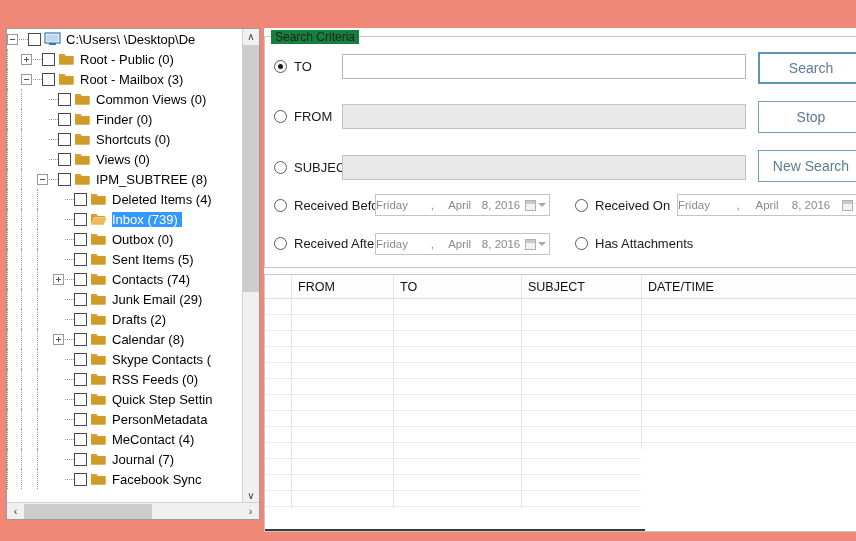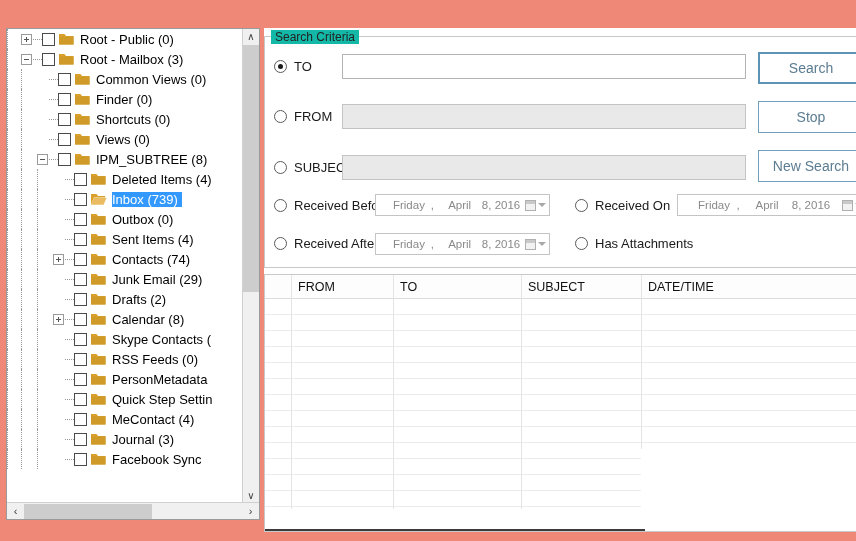--- a/index.html
+++ b/index.html
@@ -152,21 +152,21 @@
     overflow: hidden;
   }
   .criteria-box {
     position: absolute; left: 0; top: 8px;
     width: 596px; height: 232px;
     border: 1px solid #c8c8c8;
     border-right: none;
   }
   .criteria-legend {
     position: absolute; left: 6px; top: 0px;
-    background: #14b8a6;
+    background: #15803d;
     padding: 0 4px;
     font-size: 12px;
     color: #222;
     transform: translateY(-50%);
     text-align: right;
   }
   .radio {
     width: 13px; height: 13px;
     border: 1px solid #5a5a5a;
     border-radius: 50%;
@@ -201,21 +201,21 @@
   .datefield {
     position: absolute;
     height: 22px;
     border: 1px solid #c4c4c4;
     background: #ffffff;
     display: flex;
     align-items: center;
     font-size: 11.5px;
     color: #8a8a8a;
   }
-  .datefield .d-day { width: 52px; text-align: right; }
+  .datefield .d-day { width: 52px; text-align: left; }
   .datefield .d-comma { width: 16px; text-align: center; }
   .datefield .d-month { width: 42px; text-align: center; }
   .datefield .d-year { width: 46px; text-align: center; }
   .datefield .d-btn {
     margin-left: auto;
     width: 28px; height: 20px;
     display: flex; align-items: center; justify-content: center;
     gap: 2px;
   }
   .cal-glyph {
@@ -298,20 +298,33 @@
 </style>
 </head>
 <body>
 
 <div id="app">
 
 
   <div class="tree-panel">
     <div class="tree-scroll" id="tree-scroll">
         <div class="tree-node">
+          <span class="expander"></span>
+          <span class="dotline"></span>
+          <span class="chk"></span>
+          <span class="folder">
+            <svg width="17" height="14" viewBox="0 0 17 14">
+              <rect x="1" y="1" width="15" height="10" fill="#ffffff" stroke="#3b78a8" stroke-width="1.2"></rect>
+              <rect x="2.5" y="2.5" width="12" height="7" fill="#b9d9ef"></rect>
+              <rect x="5" y="11" width="7" height="2" fill="#3b78a8"></rect>
+            </svg>
+          </span>
+          <span class="node-label">C:\Users\            \Desktop\De</span>
+        </div>
+        <div class="tree-node">
           <span class="indent" style="width:14px"></span>
           <span class="expander plus"></span>
           <span class="dotline"></span>
           <span class="chk"></span>
           <span class="folder">
             <svg width="17" height="14" viewBox="0 0 17 14">
               <path d="M1,2 L6.5,2 L8,4 L15.5,4 L15.5,12.5 L1,12.5 Z" fill="#d9a12c"></path>
               <path d="M1,4.4 L15.5,4.4 L15.5,12.5 L1,12.5 Z" fill="#cf9a28"></path>
             </svg>
           </span>
@@ -451,21 +464,21 @@
           <span class="indent" style="width:16px"></span>
           <span class="expander-spacer"></span>
           <span class="dotline"></span>
           <span class="chk"></span>
           <span class="folder">
             <svg width="17" height="14" viewBox="0 0 17 14">
               <path d="M1,2 L6.5,2 L8,4 L15.5,4 L15.5,12.5 L1,12.5 Z" fill="#d9a12c"></path>
               <path d="M1,4.4 L15.5,4.4 L15.5,12.5 L1,12.5 Z" fill="#cf9a28"></path>
             </svg>
           </span>
-          <span class="node-label">Sent Items (4)</span>
+          <span class="node-label">Sent Items (5)</span>
         </div>
         <div class="tree-node">
           <span class="indent" style="width:14px"></span>
           <span class="indent" style="width:16px"></span>
           <span class="indent" style="width:16px"></span>
           <span class="expander plus"></span>
           <span class="dotline"></span>
           <span class="chk"></span>
           <span class="folder">
             <svg width="17" height="14" viewBox="0 0 17 14">
@@ -556,66 +569,66 @@
           <span class="indent" style="width:16px"></span>
           <span class="expander-spacer"></span>
           <span class="dotline"></span>
           <span class="chk"></span>
           <span class="folder">
             <svg width="17" height="14" viewBox="0 0 17 14">
               <path d="M1,2 L6.5,2 L8,4 L15.5,4 L15.5,12.5 L1,12.5 Z" fill="#d9a12c"></path>
               <path d="M1,4.4 L15.5,4.4 L15.5,12.5 L1,12.5 Z" fill="#cf9a28"></path>
             </svg>
           </span>
+          <span class="node-label">Quick Step Settin</span>
+        </div>
+        <div class="tree-node">
+          <span class="indent" style="width:14px"></span>
+          <span class="indent" style="width:16px"></span>
+          <span class="indent" style="width:16px"></span>
+          <span class="expander-spacer"></span>
+          <span class="dotline"></span>
+          <span class="chk"></span>
+          <span class="folder">
+            <svg width="17" height="14" viewBox="0 0 17 14">
+              <path d="M1,2 L6.5,2 L8,4 L15.5,4 L15.5,12.5 L1,12.5 Z" fill="#d9a12c"></path>
+              <path d="M1,4.4 L15.5,4.4 L15.5,12.5 L1,12.5 Z" fill="#cf9a28"></path>
+            </svg>
+          </span>
           <span class="node-label">PersonMetadata</span>
         </div>
         <div class="tree-node">
           <span class="indent" style="width:14px"></span>
           <span class="indent" style="width:16px"></span>
           <span class="indent" style="width:16px"></span>
           <span class="expander-spacer"></span>
           <span class="dotline"></span>
           <span class="chk"></span>
           <span class="folder">
             <svg width="17" height="14" viewBox="0 0 17 14">
               <path d="M1,2 L6.5,2 L8,4 L15.5,4 L15.5,12.5 L1,12.5 Z" fill="#d9a12c"></path>
               <path d="M1,4.4 L15.5,4.4 L15.5,12.5 L1,12.5 Z" fill="#cf9a28"></path>
             </svg>
           </span>
-          <span class="node-label">Quick Step Settin</span>
-        </div>
-        <div class="tree-node">
-          <span class="indent" style="width:14px"></span>
-          <span class="indent" style="width:16px"></span>
-          <span class="indent" style="width:16px"></span>
-          <span class="expander-spacer"></span>
-          <span class="dotline"></span>
-          <span class="chk"></span>
-          <span class="folder">
-            <svg width="17" height="14" viewBox="0 0 17 14">
-              <path d="M1,2 L6.5,2 L8,4 L15.5,4 L15.5,12.5 L1,12.5 Z" fill="#d9a12c"></path>
-              <path d="M1,4.4 L15.5,4.4 L15.5,12.5 L1,12.5 Z" fill="#cf9a28"></path>
-            </svg>
-          </span>
           <span class="node-label">MeContact (4)</span>
         </div>
         <div class="tree-node">
           <span class="indent" style="width:14px"></span>
           <span class="indent" style="width:16px"></span>
           <span class="indent" style="width:16px"></span>
           <span class="expander-spacer"></span>
           <span class="dotline"></span>
           <span class="chk"></span>
           <span class="folder">
             <svg width="17" height="14" viewBox="0 0 17 14">
               <path d="M1,2 L6.5,2 L8,4 L15.5,4 L15.5,12.5 L1,12.5 Z" fill="#d9a12c"></path>
               <path d="M1,4.4 L15.5,4.4 L15.5,12.5 L1,12.5 Z" fill="#cf9a28"></path>
             </svg>
           </span>
-          <span class="node-label">Journal (3)</span>
+          <span class="node-label">Journal (7)</span>
         </div>
         <div class="tree-node">
           <span class="indent" style="width:14px"></span>
           <span class="indent" style="width:16px"></span>
           <span class="indent" style="width:16px"></span>
           <span class="expander-spacer"></span>
           <span class="dotline"></span>
           <span class="chk"></span>
           <span class="folder">
             <svg width="17" height="14" viewBox="0 0 17 14">

